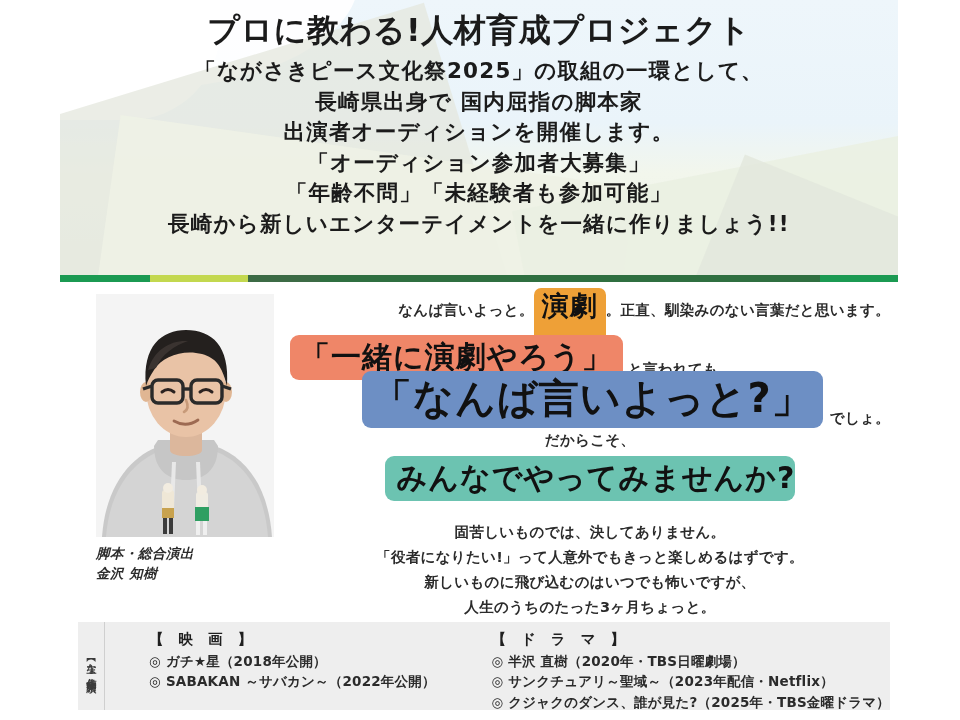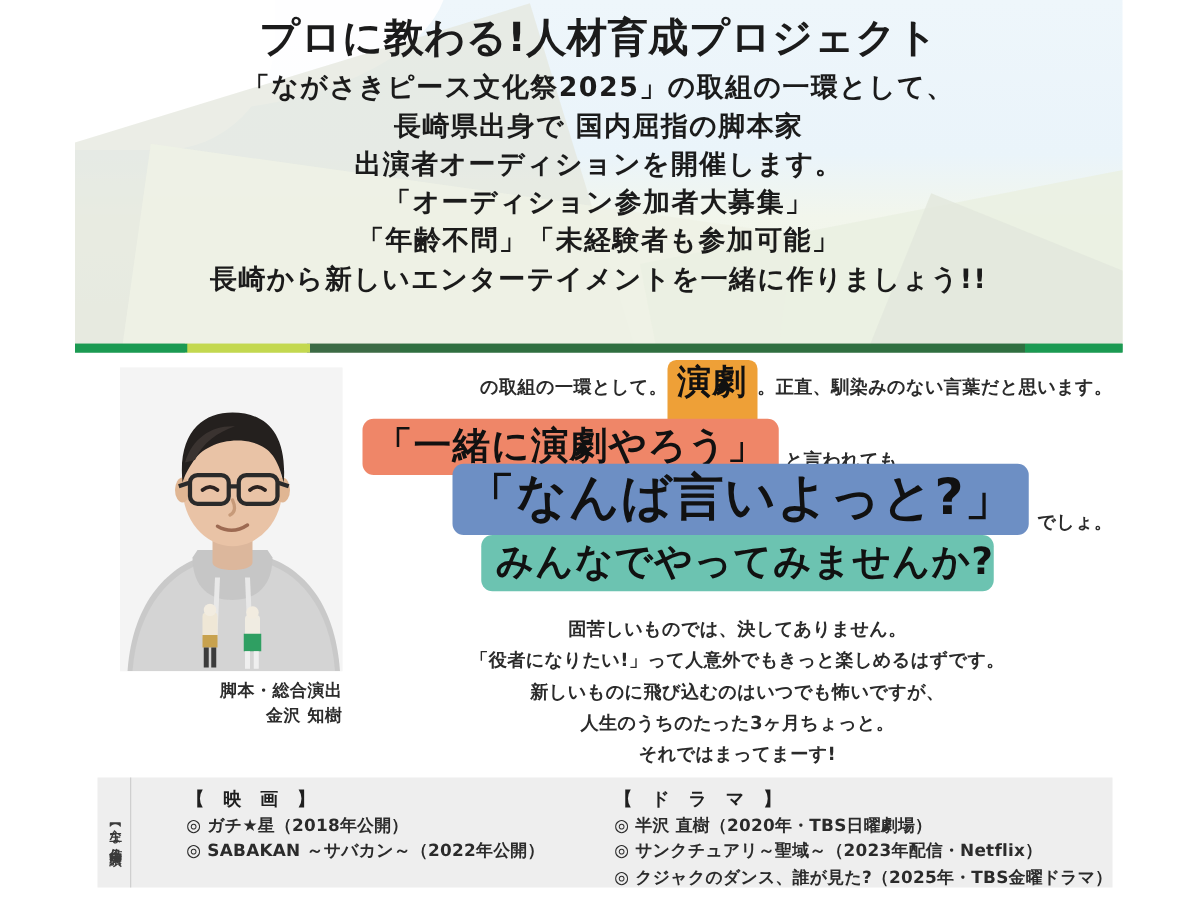--- a/index.html
+++ b/index.html
@@ -125,21 +125,22 @@
     position: absolute;
     left: 0; top: 288px;
     width: 960px; height: 330px;
   }
 
   .photo-block {
     position: absolute;
     left: 96px;
     top: 6px;
     width: 178px;
-    text-align: right;
+    text-align: left;
+    font-style: italic;
   }
   .photo-frame {
     width: 178px;
     height: 243px;
     background: #f3f3f3;
     position: relative;
     overflow: hidden;
   }
   .photo-frame svg { display: block; width: 100%; height: 100%; }
   .photo-caption {
@@ -351,35 +352,38 @@
     </div>
     <div class="photo-caption">
       <div>脚本・総合演出</div>
       <div>金沢 知樹</div>
     </div>
   </div>
 
   <div class="message">
 
     <div class="m-row line1">
-      <span class="small-txt">の取組の一環として。</span>
+      <span class="small-txt">なんば言いよっと。</span>
       <span class="hl hl-orange">演劇</span>
       <span class="small-txt">。正直、馴染みのない言葉だと思います。</span>
     </div>
 
     <div class="m-row line2">
       <span class="hl hl-coral">「一緒に演劇やろう」</span>
       <span class="small-txt">と言われても</span>
     </div>
 
     <div class="m-row line3">
       <span class="hl hl-blue">「なんば言いよっと?」</span>
       <span class="small-txt">でしょ。</span>
     </div>
 
+    <div class="m-row line4">
+      <span class="small-txt">だからこそ、</span>
+    </div>
 
     <div class="m-row line5">
       <span class="hl hl-teal">みんなでやってみませんか?</span>
     </div>
 
     <div class="body-lines">
       <div>固苦しいものでは、決してありません。</div>
       <div>「役者になりたい!」って人意外でもきっと楽しめるはずです。</div>
       <div>新しいものに飛び込むのはいつでも怖いですが、</div>
       <div>人生のうちのたった3ヶ月ちょっと。</div>

